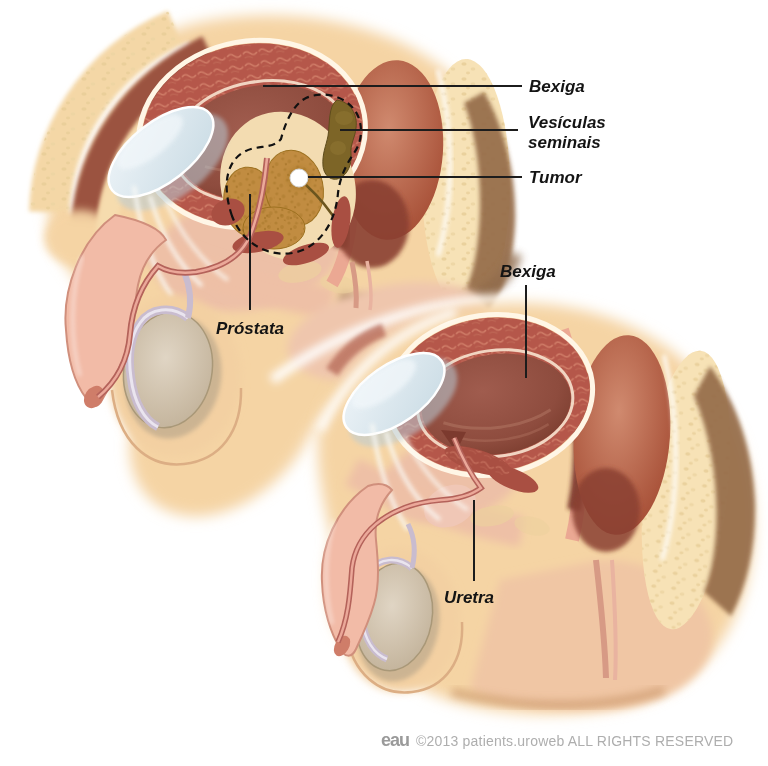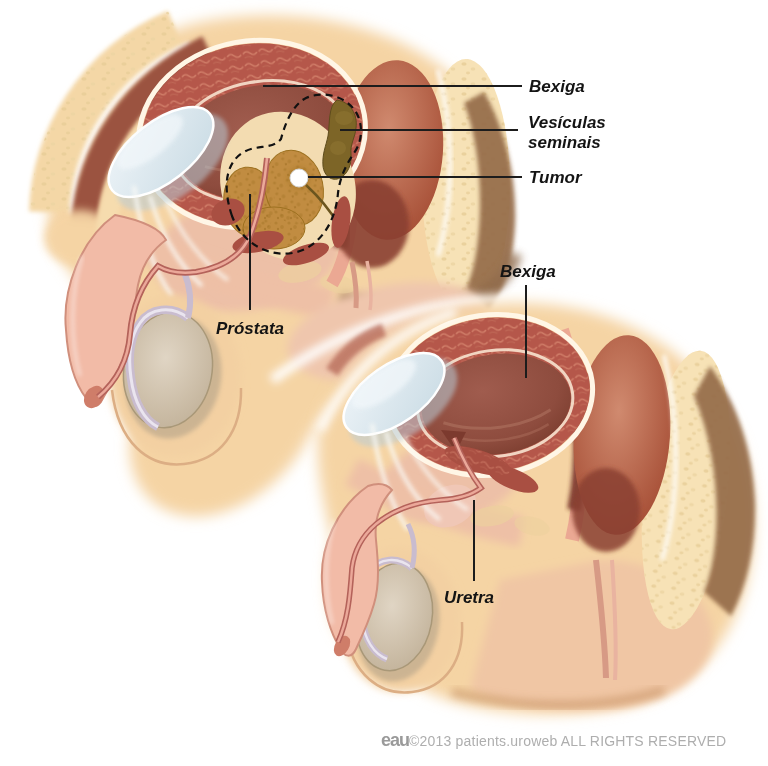--- a/index.html
+++ b/index.html
@@ -2,21 +2,21 @@
 <html><head>
 <meta charset="utf-8">
 <style>
   html,body{margin:0;padding:0;background:#fff;}
   .canvas{position:relative;width:768px;height:766px;background:#fff;overflow:hidden;
           font-family:"Liberation Sans",sans-serif;}
   svg{position:absolute;left:0;top:0;}
   .lbl{font-family:"Liberation Sans",sans-serif;font-size:17px;font-weight:700;
        font-style:italic;fill:#141414;}
   .leader{stroke:#1c1c1c;stroke-width:2;fill:none;}
-  .footer{position:absolute;left:381px;top:730px;display:flex;align-items:center;gap:0;
+  .footer{position:absolute;left:381px;top:730px;display:flex;align-items:center;gap:7px;
           white-space:nowrap;}
   .footer .logo{font-size:18px;font-weight:700;color:#9a9a9a;letter-spacing:-1px;}
   .footer .cp{font-size:14px;color:#aeaeae;letter-spacing:0.2px;}
 </style>
 </head>
 <body>
 
 <div class="canvas">
 <svg width="768" height="766" viewBox="0 0 768 766">
   <defs>

